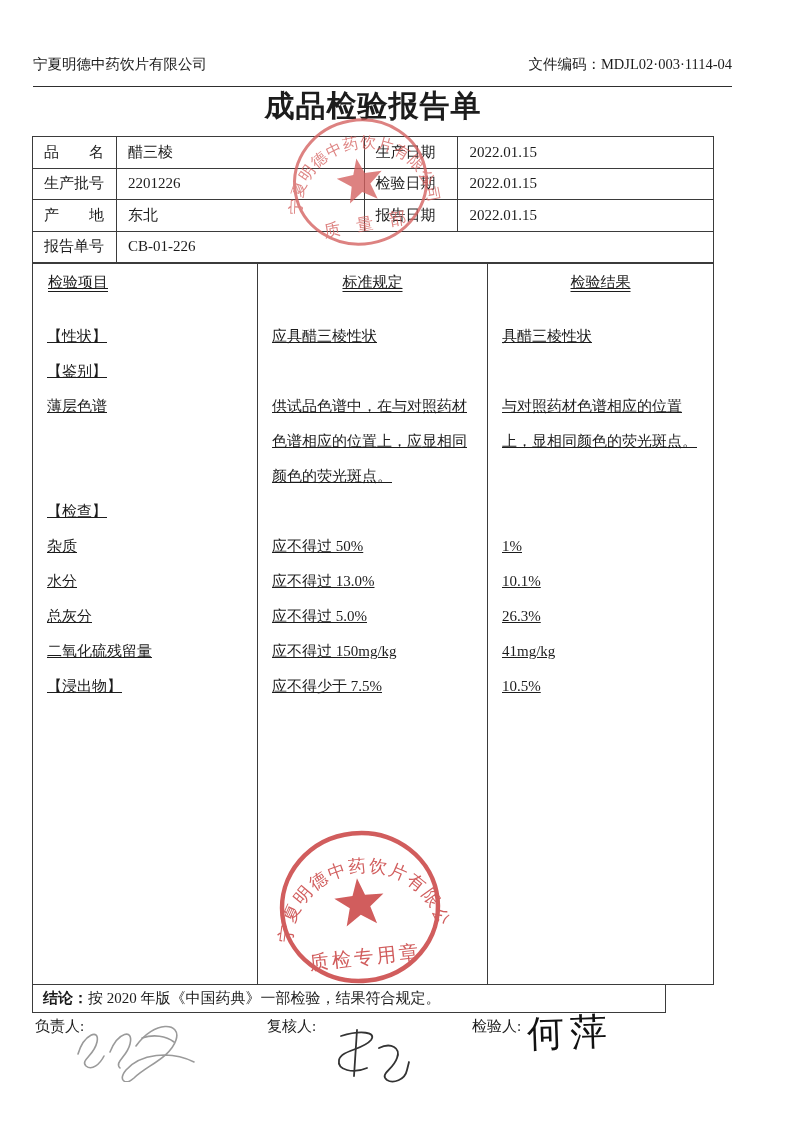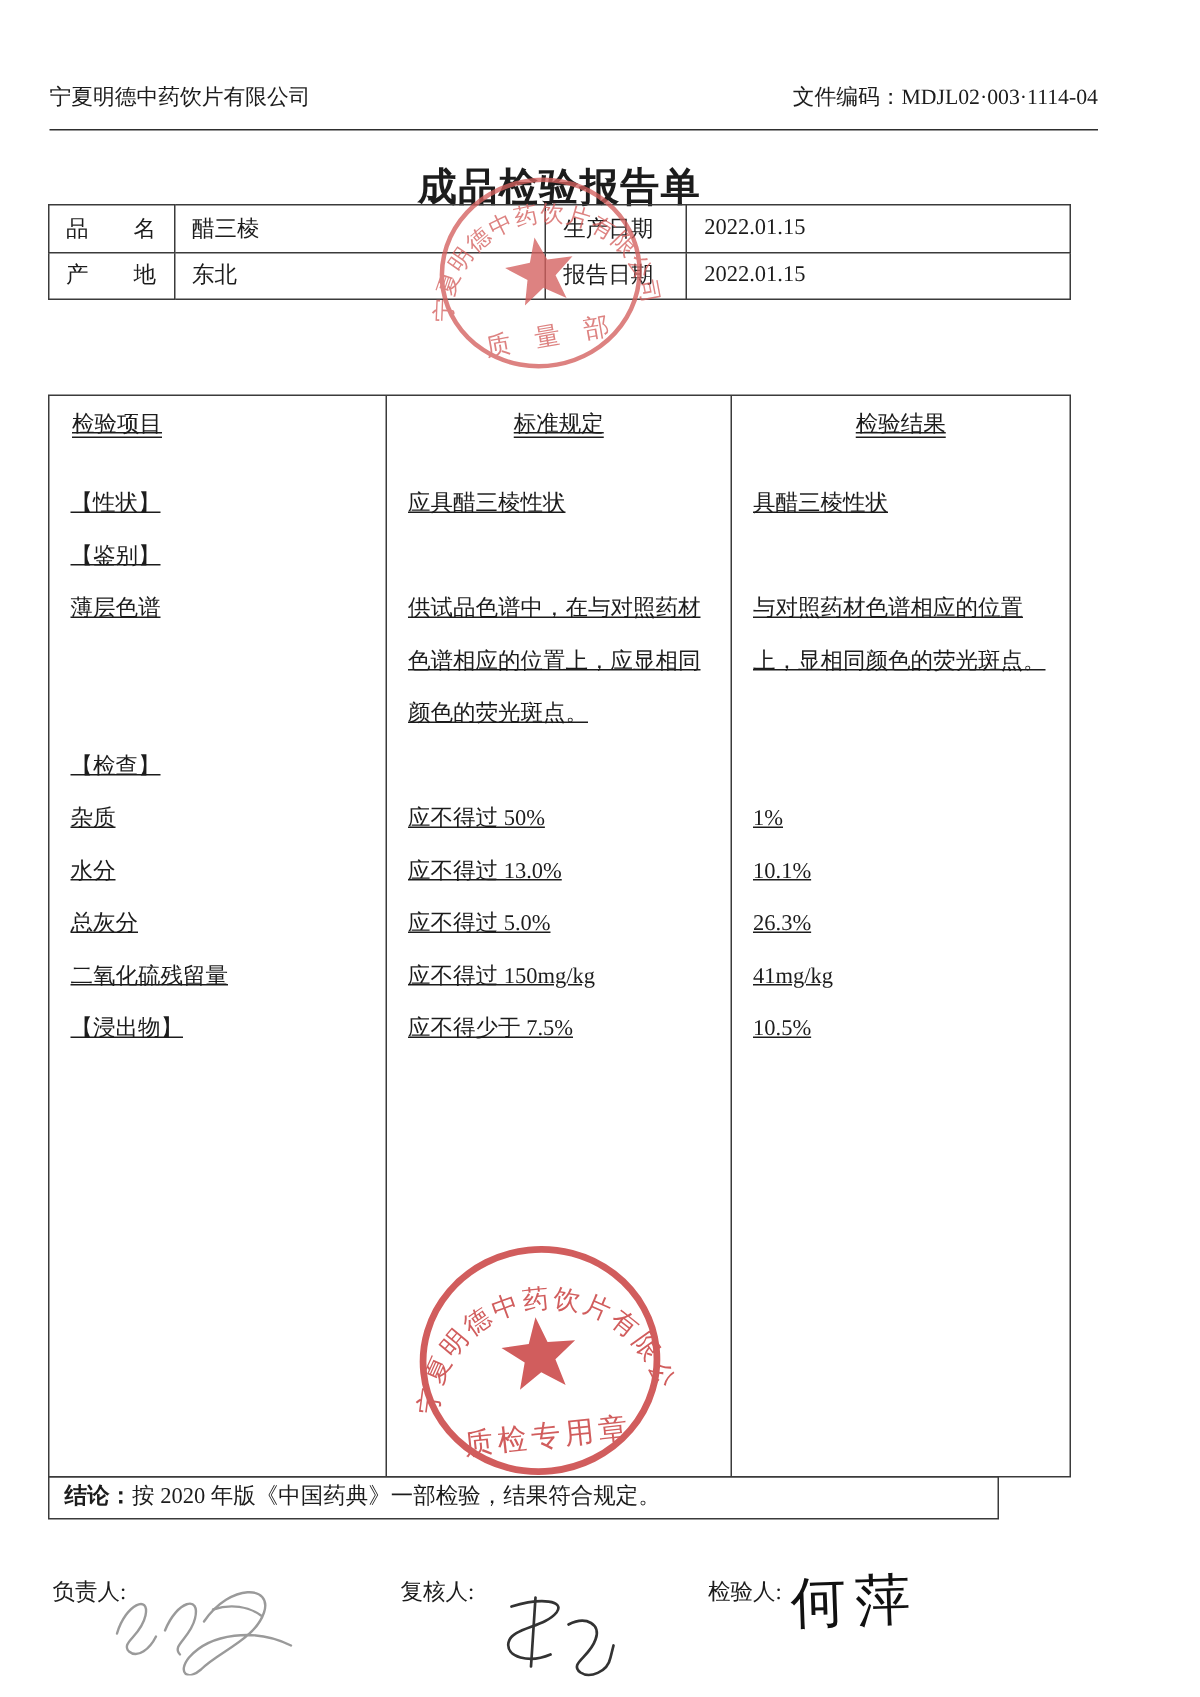--- a/index.html
+++ b/index.html
@@ -12,21 +12,21 @@
   .page { position:absolute; inset:0; }
 
   
   .doc-header {
     position:absolute; left:33px; top:55px; width:699px;
     display:flex; justify-content:space-between; align-items:flex-end;
     font-size:14.5px; padding-bottom:12px; border-bottom:1.8px solid #2e2e2e;
   }
   .doc-title {
     position:absolute; left:32px; top:86px; width:682px;
-    text-align:center; font-size:26px; font-weight:bold; letter-spacing:1px;margin-top:21px;
+    text-align:center; font-size:30px; font-weight:bold; letter-spacing:1px;
   }
 
   
   .info-table {
     position:absolute; left:32px; top:136px; width:682px;
     border-collapse:collapse; font-size:15px;padding-left:36px;
   }
   .info-table td {
     border:1.7px solid #3b3b3b; height:31.5px;
     padding:0 0 0 11px; white-space:pre;
@@ -57,21 +57,20 @@
   
   .conclusion {
     position:absolute; left:32px; top:983.5px; width:634px; height:29px;
     border:1.7px solid #3b3b3b; font-size:15px; line-height:26px;
     padding-left:10px;
   }
   .conclusion b { font-weight:bold; }
   .signers {
     position:absolute; left:32px; top:1014px; width:682px; height:80px;
     font-size:15px;
-    margin-top:35px;
   }
   .signer-label { position:absolute; top:3px; }
   .lab-resp { left:3px; }
   .lab-rev  { left:235px; }
   .lab-insp { left:440px; }
   .sig { position:absolute; }
   .sig-resp { left:38px;  top:2px; }
   .sig-rev  { left:295px; top:10px; }
   .sig-insp {
     left:495px; top:-6px; font-size:37px;
@@ -98,24 +97,34 @@
 
   <table class="info-table">
     <tbody>
         <tr>
       <td class="lbl">品　　名</td>
       <td class="val">醋三棱</td>
       <td class="lbl2">生产日期</td>
       <td class="val2">2022.01.15</td>
     </tr>
     <tr>
+      <td class="lbl">生产批号</td>
+      <td class="val">2201226</td>
+      <td class="lbl2">检验日期</td>
+      <td class="val2">2022.01.15</td>
+    </tr>
+    <tr>
       <td class="lbl">产　　地</td>
       <td class="val">东北</td>
       <td class="lbl2">报告日期</td>
       <td class="val2">2022.01.15</td>
+    </tr>
+    <tr>
+      <td class="lbl">报告单号</td>
+      <td colspan="3">CB-01-226</td>
     </tr>
   </tbody>
     </table>
 
   <div class="test-table">
     <div class="tcol tcol1">
       <div class="thead left">检验项目</div>
       <div class="r">【性状】</div>
       <div class="r">【鉴别】</div>
       <div class="r r3" style="height:105px;">薄层色谱</div>

